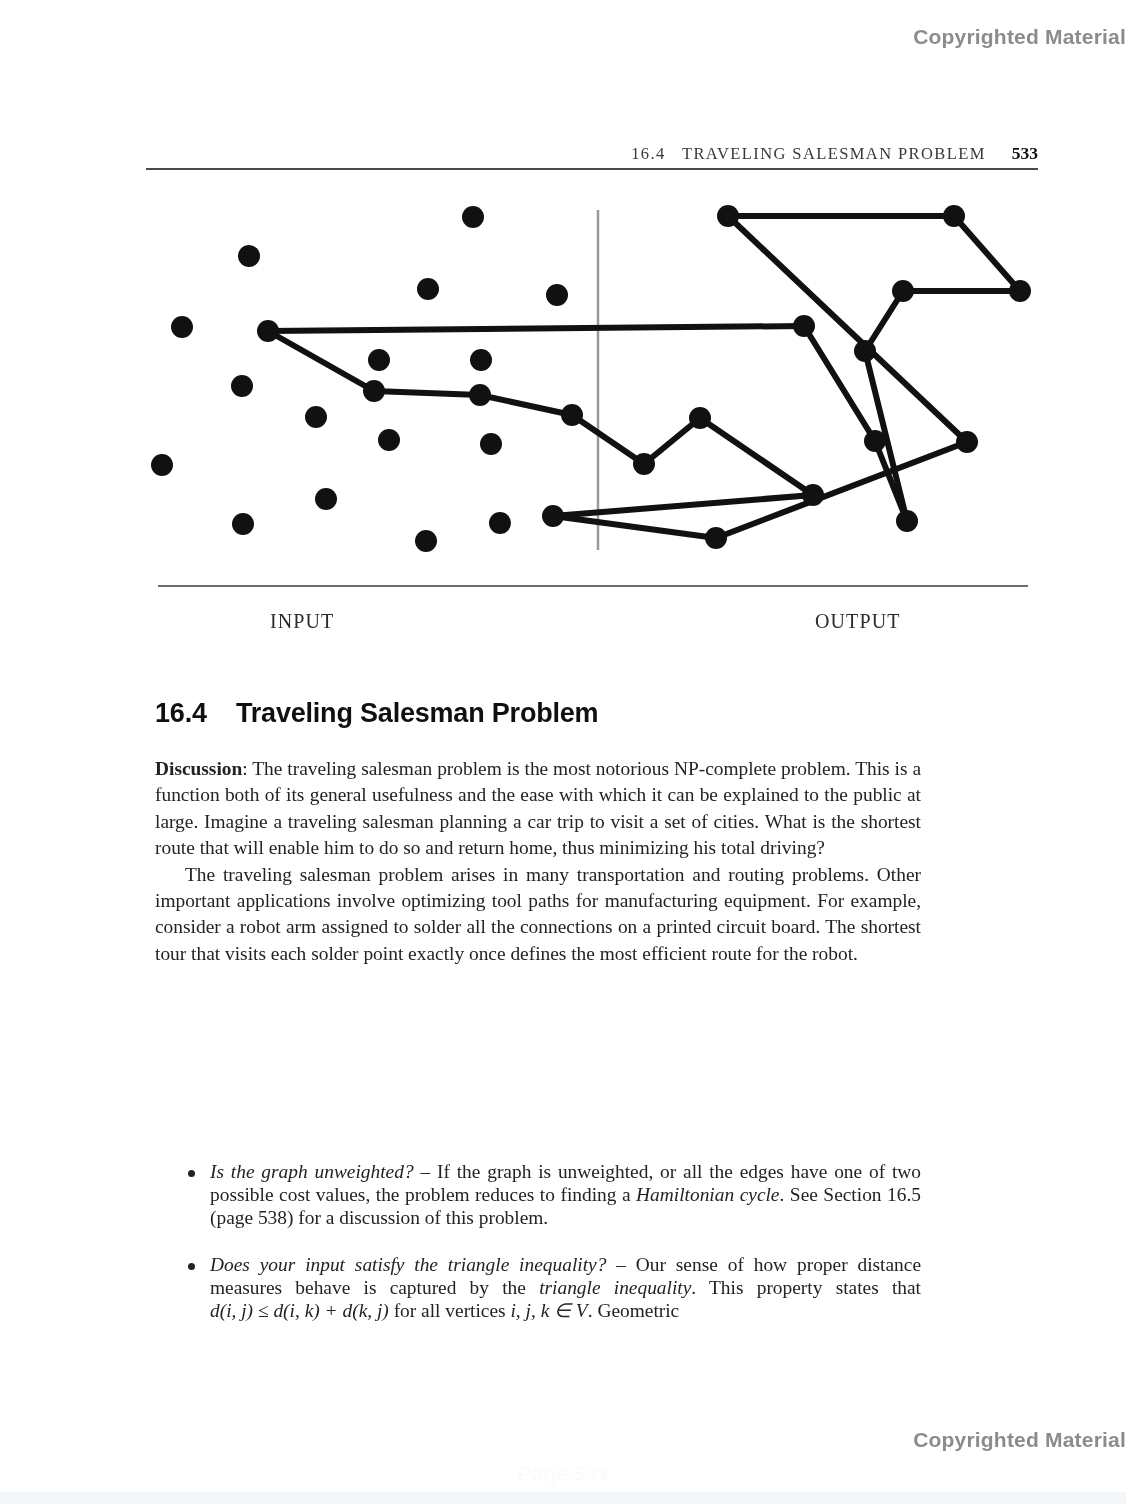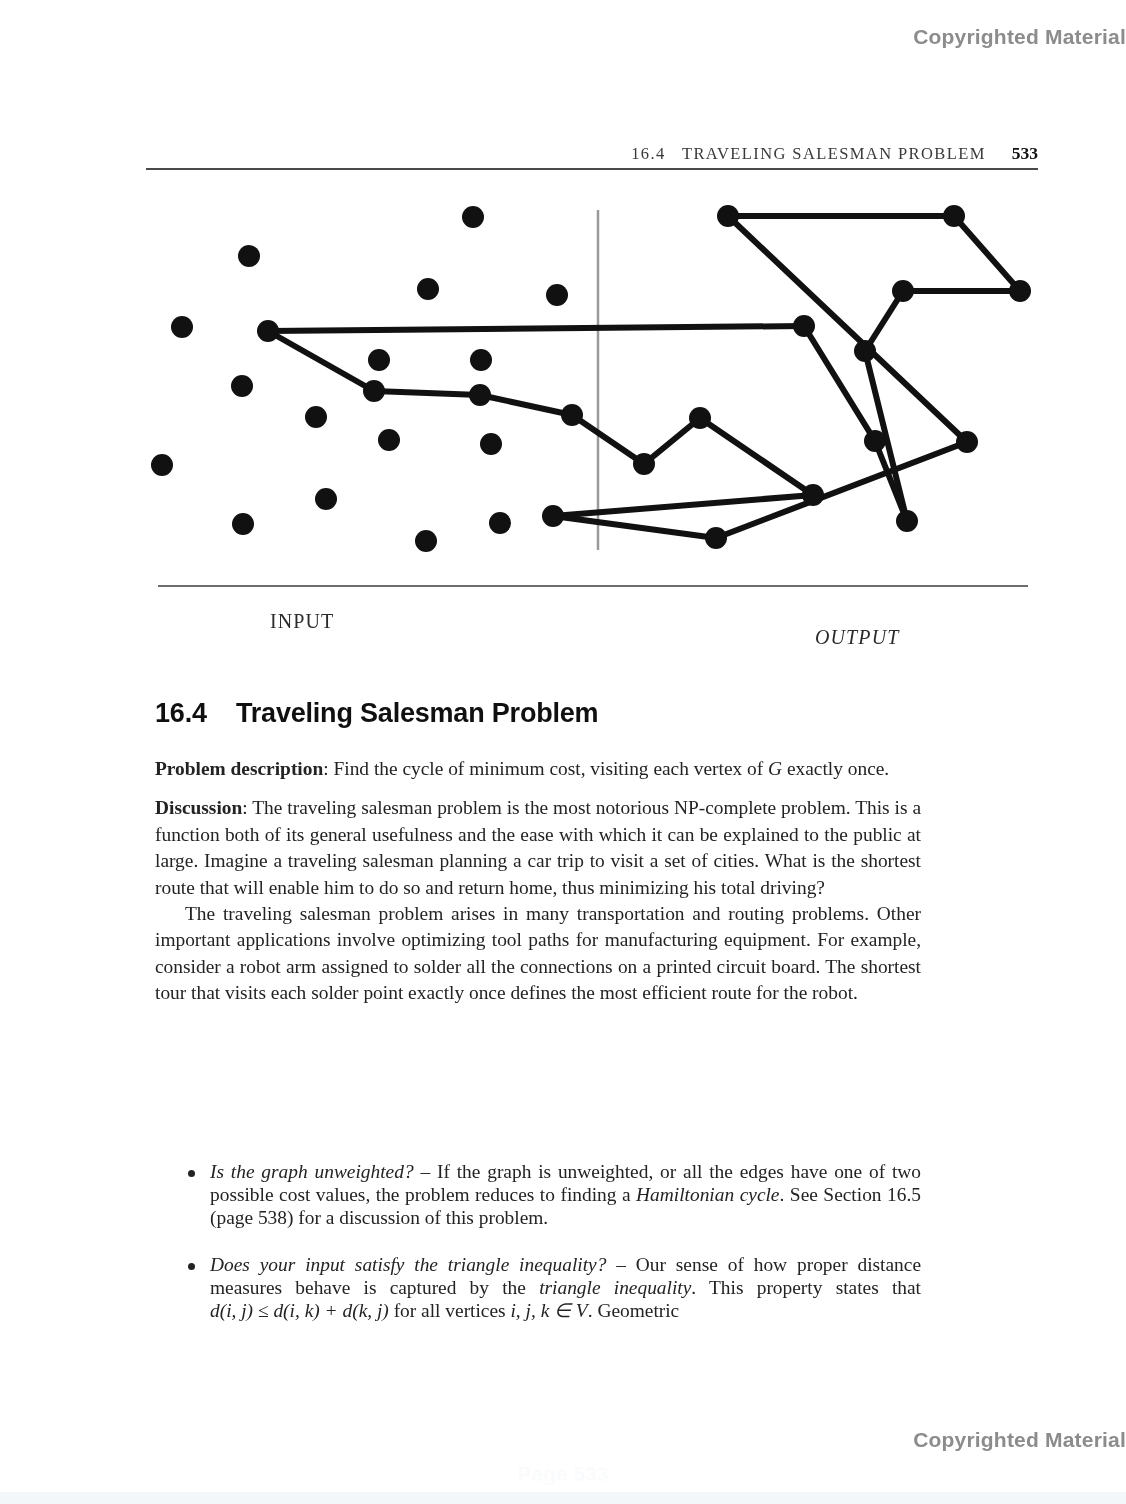--- a/index.html
+++ b/index.html
@@ -116,21 +116,21 @@
     height: 34px;
   }
   .caption {
     position: absolute;
     font-family: "Liberation Serif", serif;
     font-size: 20px;
     letter-spacing: 1.1px;
     color: #2b2b2b;
   }
   .caption-input { left: 112px; top: 0; }
-  .caption-output { left: 657px; top: 16px; font-style: italic; }
+  .caption-output { left: 657px; top: 0; }
 
   
   .section-head {
     position: absolute;
     left: 155px;
     top: 698px;
     font-family: "Liberation Sans", sans-serif;
     font-weight: bold;
     font-size: 27px;
     color: #101010;
@@ -267,21 +267,20 @@
   <div class="caption-row">
     <span class="caption caption-input">INPUT</span>
     <span class="caption caption-output">OUTPUT</span>
   </div>
 
   <div class="section-head">16.4    Traveling Salesman Problem</div>
 
   <div class="content">
 
 
-    <p class="para"><span class="lead">Problem description</span><span>: Find the cycle of minimum cost, visiting each vertex of </span><span class="it">G</span><span> exactly once.</span></p>
 
     <p class="para tight"><span class="lead">Discussion</span><span>: The traveling salesman problem is the most notorious NP-complete problem. This is a function both of its general usefulness and the ease with which it can be explained to the public at large. Imagine a traveling salesman planning a car trip to visit a set of cities. What is the shortest route that will enable him to do so and return home, thus minimizing his total driving?</span></p>
 
     <p class="para tight indent">The traveling salesman problem arises in many transportation and routing problems. Other important applications involve optimizing tool paths for manufacturing equipment. For example, consider a robot arm assigned to solder all the connections on a printed circuit board.  The shortest tour that visits each solder point exactly once defines the most efficient route for the robot.</p>
 
   </div>
 
   <div class="bullets">
 
     <div class="bullet">

